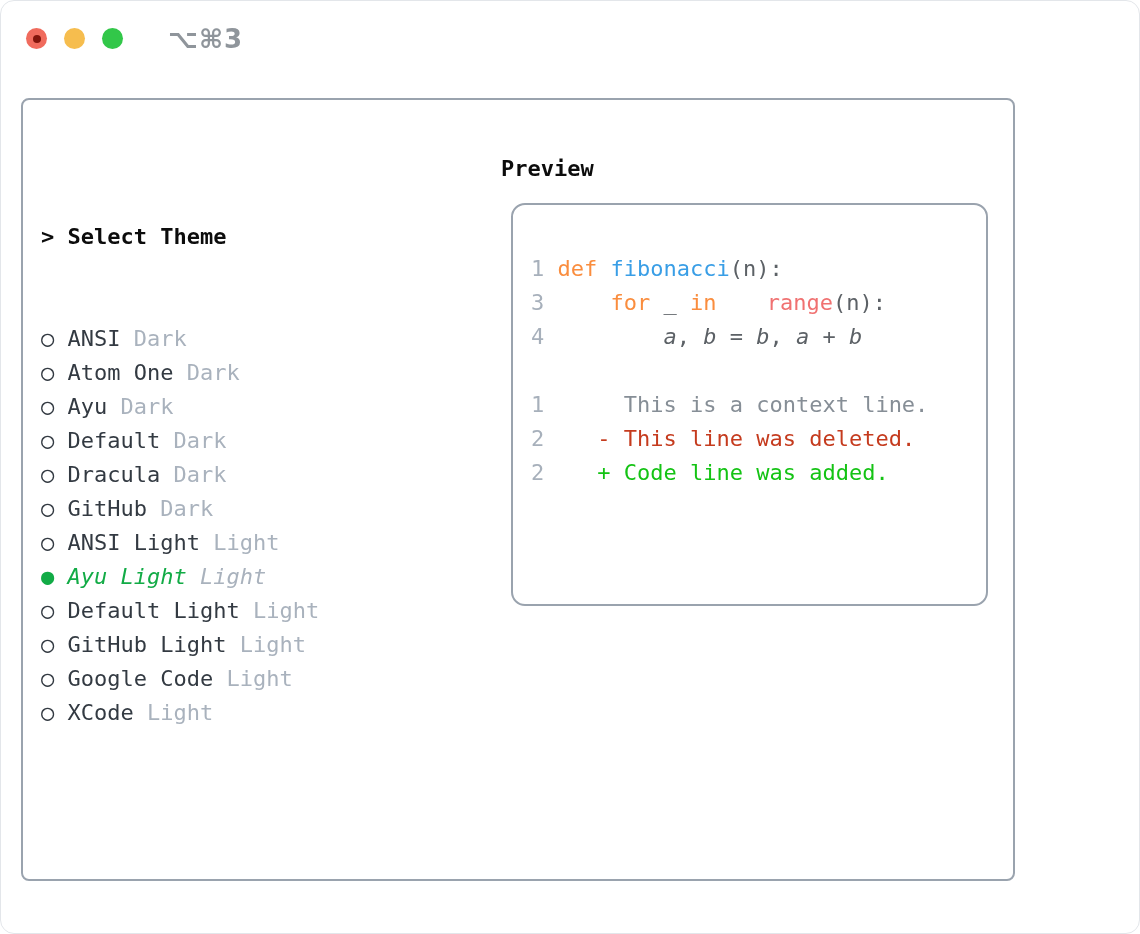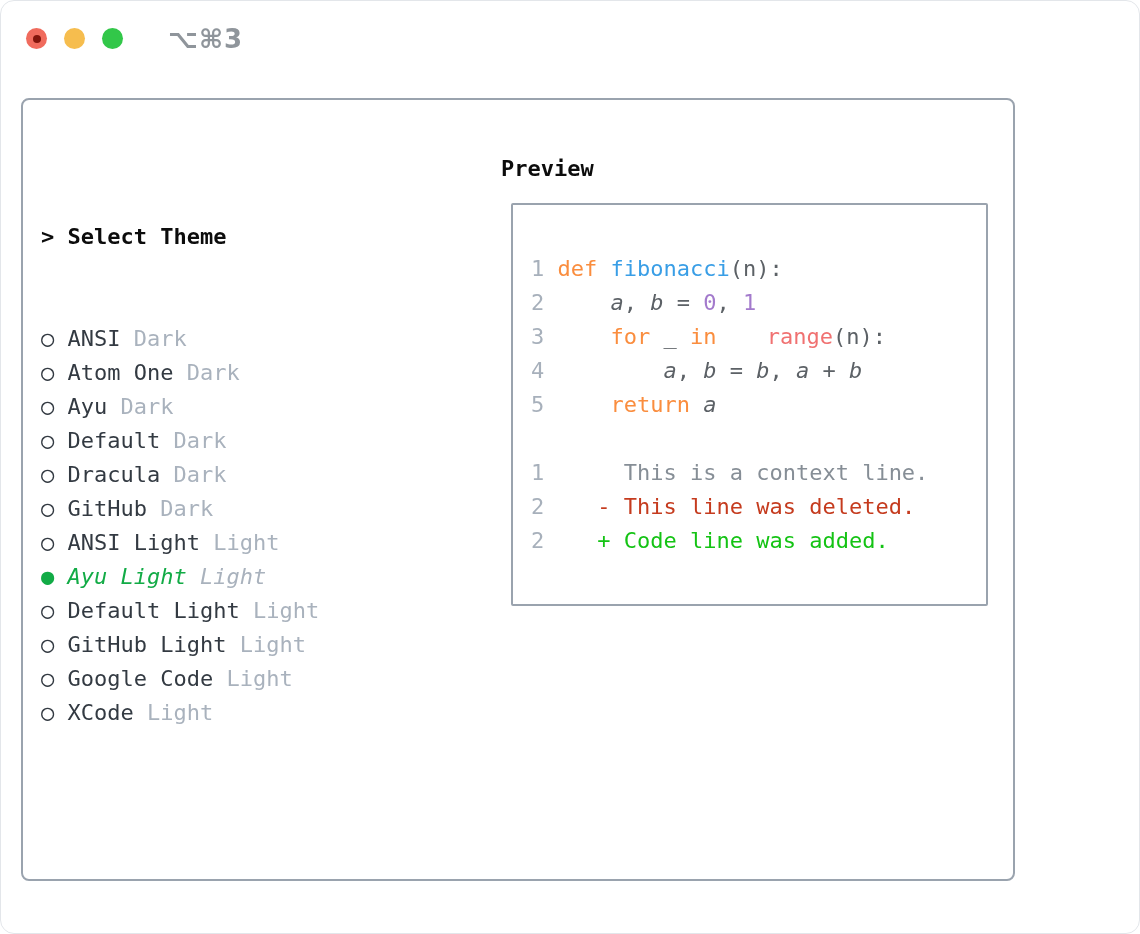--- a/index.html
+++ b/index.html
@@ -45,21 +45,21 @@
   .variant { color:var(--muted); margin-left:1ch; }
   .sel, .sel .bullet { color:var(--sel);font-style:italic; }
   .apply-block { margin-top:34px; }
   
   .preview-header {
     position:absolute; left:478px; top:52px; height:34px; line-height:34px;
     font-size:22px; font-weight:bold; color:#0c0c0c;
   }
   .preview-box {
     position:absolute; left:488px; top:103px; width:477px; height:403px;
-    border:2px solid var(--border); border-radius:2px; box-sizing:border-box;
+    border:2px solid var(--border); border-radius:14px; box-sizing:border-box;
     padding:47px 1px 0 18px; background:#fff;
   }
   .code-line { height:34px; line-height:34px; font-size:22px; white-space:pre; }
   .tok-num     { color:var(--gutter); }
   .tok-kw      { color:var(--kw); }
   .tok-fn      { color:var(--fn); }
   .tok-plain   { color:var(--code); }
   .tok-numlit  { color:var(--numlit); }
   .tok-builtin { color:var(--builtin);margin-left:37px; }
   .tok-var     { color:var(--code); font-style:italic; }
@@ -89,24 +89,22 @@
         
         
       </div>
 
       
     </div>
 
     <div class="preview-header">Preview</div>
     <div class="preview-box" id="preview-box">
         <div class="code-line"><span class="tok-num">1 </span><span class="tok-kw">def </span><span class="tok-fn">fibonacci</span><span class="tok-plain">(n):</span></div>
-        <div class="code-line"><span class="tok-num">2 </span><span class="tok-plain">    </span><span class="tok-var">a</span><span class="tok-plain">, </span><span class="tok-var">b</span><span class="tok-plain"> = </span><span class="tok-numlit">0</span><span class="tok-plain">, </span><span class="tok-numlit">1</span></div>
         <div class="code-line"><span class="tok-num">3 </span><span class="tok-plain">    </span><span class="tok-kw">for</span><span class="tok-plain"> _ </span><span class="tok-kw">in</span><span class="tok-plain"> </span><span class="tok-builtin">range</span><span class="tok-plain">(n):</span></div>
         <div class="code-line"><span class="tok-num">4 </span><span class="tok-plain">        </span><span class="tok-var">a</span><span class="tok-plain">, </span><span class="tok-var">b</span><span class="tok-plain"> = </span><span class="tok-var">b</span><span class="tok-plain">, </span><span class="tok-var">a</span><span class="tok-plain"> + </span><span class="tok-var">b</span></div>
-        <div class="code-line"><span class="tok-num">5 </span><span class="tok-plain">    </span><span class="tok-kw">return</span><span class="tok-plain"> </span><span class="tok-var">a</span></div>
         <div class="code-line">&nbsp;</div>
         <div class="code-line"><span class="tok-num">1 </span><span class="tok-ctx">     This is a context line.</span></div>
         <div class="code-line"><span class="tok-num">2 </span><span class="tok-plain">   </span><span class="tok-del">- This line was deleted.</span></div>
         <div class="code-line"><span class="tok-num">2 </span><span class="tok-plain">   </span><span class="tok-add">+ Code line was added.</span></div>
       </div>
 
   </div>
 
 </div>
 

